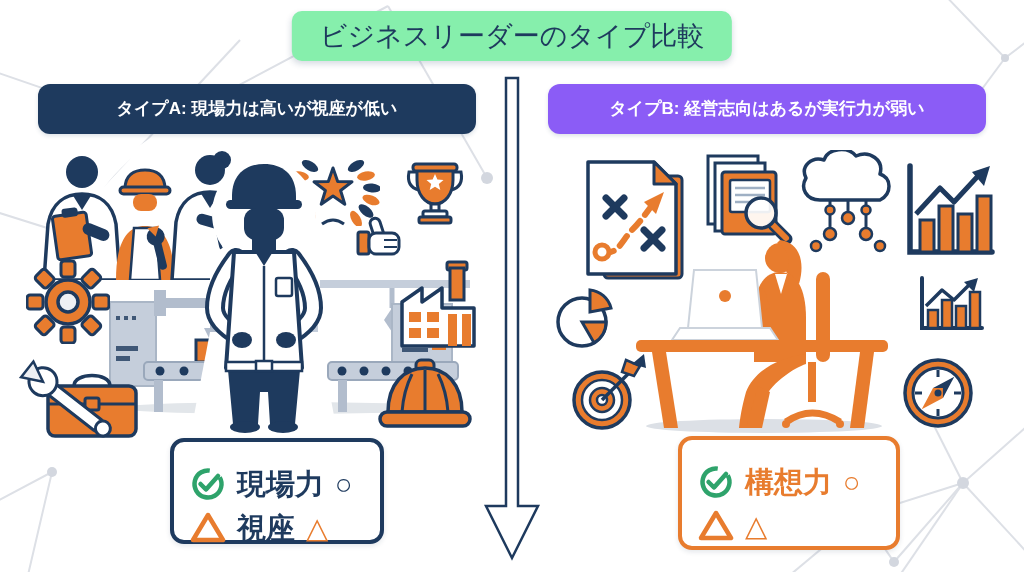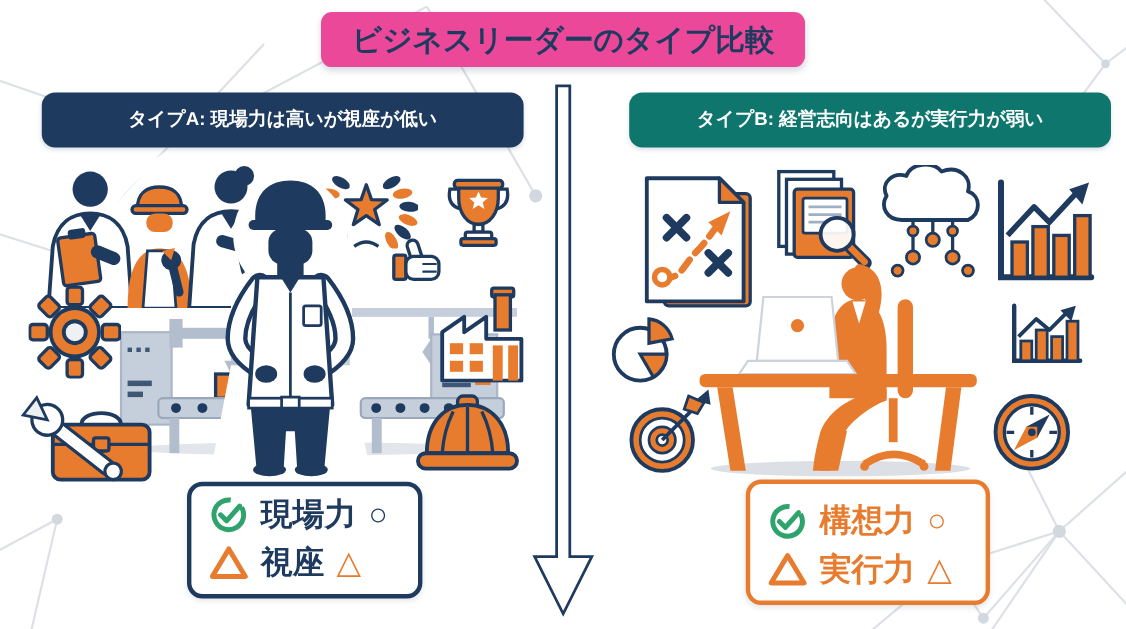--- a/index.html
+++ b/index.html
@@ -4,30 +4,30 @@
 <style>
   html,body{margin:0;padding:0;}
   body{font-family:"Liberation Sans","DejaVu Sans",sans-serif;}
   #stage{position:relative;width:1024px;height:572px;overflow:hidden;
          background:linear-gradient(180deg,#f1f2f5 0%,#ecaeee0 0%,#edeff3 60%,#e9ebef 100%);}
   .abs{position:absolute;}
   .bg{left:0;top:0;z-index:0;}
   .icon{z-index:2;}
   .under{z-index:1;}
   .figure{z-index:3;}
-  .title-pill{left:50%;top:11px;transform:translateX(-50%);background:#ec4899;
+  .title-pill{left:50%;top:11px;transform:translateX(-50%);background:#86efac;
     border-radius:10px;padding:7px 28px;box-shadow:0 3px 6px rgba(30,58,94,.18);
-    color:#1e3a5e;font-size:27px;font-weight:bold;white-space:nowrap;z-index:4;}
+    color:#1e3a5e;font-size:27px;font-weight:normal;white-space:nowrap;z-index:4;}
   .panel-header{top:84px;height:50px;line-height:50px;text-align:center;border-radius:12px;
     color:#ffffff;font-size:17px;font-weight:bold;white-space:nowrap;z-index:4;
     box-shadow:0 2px 4px rgba(30,58,94,.15);}
   .header-a{left:38px;width:438px;background:#1e3a5e;}
-  .header-b{left:548px;width:438px;background:#0f766e;margin-left:24px;}
+  .header-b{left:548px;width:438px;background:#8b5cf6;}
   .traits-box{background:#ffffff;border-radius:14px;z-index:5;display:flex;flex-direction:column;
-    justify-content:flex-end;gap:8px;padding:10px 16px;box-sizing:border-box;
+    justify-content:space-between;gap:8px;padding:24px 16px;box-sizing:border-box;
     box-shadow:0 2px 5px rgba(30,58,94,.12);}
   .box-a{left:170px;top:438px;width:214px;height:106px;border:4px solid #1e3a5e;}
   .box-b{left:678px;top:436px;width:222px;height:114px;border:4px solid #e87c2e;}
   .trait-row{display:flex;align-items:center;gap:11px;font-size:29px;font-weight:bold;line-height:1;}
   .t-navy{color:#1e3a5e;} .t-orange{color:#e87c2e;}
   .mark-navy{color:#1e3a5e;} .mark-orange{color:#e87c2e;}
   svg{display:block;}
 </style>
 </head>
 <body>
@@ -444,18 +444,17 @@
         <circle cx="18" cy="18" r="13.5" fill="none" stroke="#2ea36b" stroke-width="4.5" stroke-dasharray="72 14" transform="rotate(-30 18 18)"></circle>
         <path d="M10.5,18 L16,23.5 L28,10" fill="none" stroke="#2ea36b" stroke-width="4.5" stroke-linecap="round" stroke-linejoin="round"></path>
       </svg>
       <span class="t-orange">構想力</span>
         <span class="mark-orange">○</span>
     </div>
     <div class="trait-row">
       <svg width="36" height="36" viewBox="0 0 36 36">
         <polygon points="18,5 33,30 3,30" fill="none" stroke="#e87c2e" stroke-width="4.5" stroke-linejoin="round"></polygon>
       </svg>
-      <span class="t-orange">実行力</span>
         <span class="mark-orange">△</span>
     </div>
   </div>
 
 </div>
 
 </body></html>

